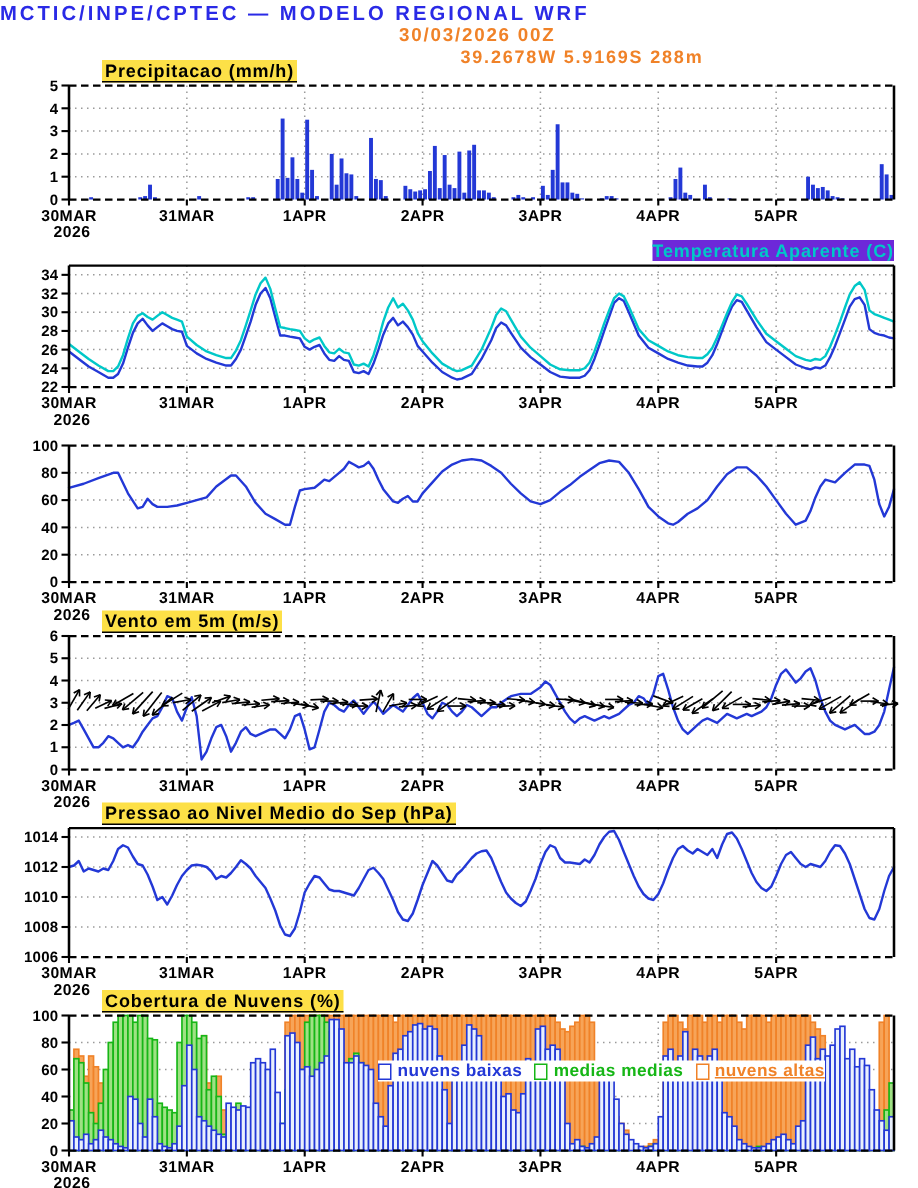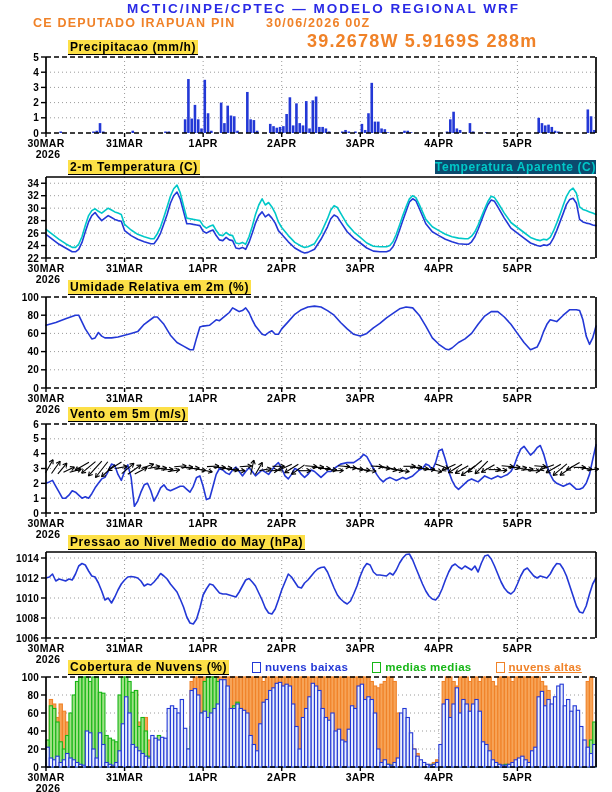--- a/index.html
+++ b/index.html
@@ -1,42 +1,41 @@
 <!DOCTYPE html>
 <html><head>
 <meta charset="utf-8">
 <style>
   html,body{margin:0;padding:0;background:#fff;}
   .page{position:relative;width:612px;height:792px;background:#fff;overflow:hidden;
         font-family:"Liberation Sans",sans-serif;font-weight:bold;}
-  .hdr1{position:absolute;top:1px;left:0;width:520px;text-align:right;
+  .hdr1{position:absolute;top:1px;left:0;width:520px;text-align:left;
         font-size:13.5px;letter-spacing:2px;color:#2a2ae6;white-space:nowrap;}
   .hdr2a{position:absolute;top:16px;left:33px;font-size:12.5px;letter-spacing:1.2px;color:#f08228;white-space:nowrap;}
   .hdr2b{position:absolute;top:16px;left:266px;font-size:12.5px;letter-spacing:1.2px;color:#f08228;white-space:nowrap;}
-  .hdr3{position:absolute;top:31px;left:307px;font-size:18px;letter-spacing:1.2px;color:#f08228;white-space:nowrap;}
+  .hdr3{position:absolute;top:31px;left:307px;font-size:12px;letter-spacing:1.2px;color:#f08228;white-space:nowrap;}
   #plot{position:absolute;left:0;top:0;}
   .ptitle{position:absolute;font-size:12px;letter-spacing:0.6px;color:#000;background:#fde047;
           border-bottom:1.6px solid #000;padding:0 2px 0 2px;white-space:nowrap;line-height:14px;}
-  .ptitle2{position:absolute;font-size:12px;letter-spacing:0.6px;color:#00c8c8;background:#0c4a6e;
+  .ptitle2{position:absolute;font-size:12px;letter-spacing:0.6px;color:#00c8c8;background:#6d28d9;
            white-space:nowrap;line-height:14px;}
-  .legend{position:absolute;display:flex;gap:24px;font-size:11.5px;letter-spacing:0.3px;
-          background:#fff;line-height:14px;white-space:nowrap;}
+  .legend{position:absolute;display:flex;gap:8px;font-size:11.5px;letter-spacing:0.3px;
+          background:#fff;line-height:14px;white-space:nowrap;margin-top:47px;}
   .lgitem{display:flex;align-items:center;}
   .lgq{display:inline-block;width:7px;height:9px;border:1.6px solid;background:#fff;margin-right:4px;}
   .c-blue{color:#2338d6;border-color:#2338d6;}
   .c-green{color:#16b616;border-color:#16b616;}
   .c-orange{color:#f08228;border-color:#f08228;text-decoration:underline;}
 </style>
 </head>
 <body>
 
 <div class="page">
   <div class="hdr1">MCTIC/INPE/CPTEC — MODELO REGIONAL WRF</div>
-  <div class="hdr2a">CE DEPUTADO IRAPUAN PIN</div>
-  <div class="hdr2b">30/06/2026 00Z</div>
+  <div class="hdr2b">30/03/2026 00Z</div>
   <div class="hdr3">39.2678W 5.9169S 288m</div>
 
   <svg id="plot" width="612" height="792" viewBox="0 0 612 792">
       <line x1="124.57142857142857" y1="57" x2="124.57142857142857" y2="133" stroke="#9a9a9a" stroke-width="1" stroke-dasharray="1,3"></line>
       <line x1="203.14285714285714" y1="57" x2="203.14285714285714" y2="133" stroke="#9a9a9a" stroke-width="1" stroke-dasharray="1,3"></line>
       <line x1="281.7142857142857" y1="57" x2="281.7142857142857" y2="133" stroke="#9a9a9a" stroke-width="1" stroke-dasharray="1,3"></line>
       <line x1="360.2857142857143" y1="57" x2="360.2857142857143" y2="133" stroke="#9a9a9a" stroke-width="1" stroke-dasharray="1,3"></line>
       <line x1="438.85714285714283" y1="57" x2="438.85714285714283" y2="133" stroke="#9a9a9a" stroke-width="1" stroke-dasharray="1,3"></line>
       <line x1="517.4285714285714" y1="57" x2="517.4285714285714" y2="133" stroke="#9a9a9a" stroke-width="1" stroke-dasharray="1,3"></line>
       <line x1="46" y1="117.8" x2="596" y2="117.8" stroke="#9a9a9a" stroke-width="1" stroke-dasharray="1,3"></line>
@@ -1123,25 +1122,23 @@
       <line x1="360.2857142857143" y1="767" x2="360.2857142857143" y2="771" stroke="#000" stroke-width="1.4"></line>
       <text x="360.2857142857143" y="781" text-anchor="middle" font-size="10.5" fill="#000" font-family="&quot;Liberation Sans&quot;,sans-serif" font-weight="bold" letter-spacing="0.3">3APR</text>
       <line x1="438.85714285714283" y1="767" x2="438.85714285714283" y2="771" stroke="#000" stroke-width="1.4"></line>
       <text x="438.85714285714283" y="781" text-anchor="middle" font-size="10.5" fill="#000" font-family="&quot;Liberation Sans&quot;,sans-serif" font-weight="bold" letter-spacing="0.3">4APR</text>
       <line x1="517.4285714285714" y1="767" x2="517.4285714285714" y2="771" stroke="#000" stroke-width="1.4"></line>
       <text x="517.4285714285714" y="781" text-anchor="middle" font-size="10.5" fill="#000" font-family="&quot;Liberation Sans&quot;,sans-serif" font-weight="bold" letter-spacing="0.3">5APR</text>
       <text x="48" y="792" text-anchor="middle" font-size="10.5" fill="#000" font-family="&quot;Liberation Sans&quot;,sans-serif" font-weight="bold" letter-spacing="0.3">2026</text>
     </svg>
 
   <div class="ptitle" style="left:68px;top:40px;">Precipitacao (mm/h)</div>
-  <div class="ptitle" style="left:68px;top:160px;">2-m Temperatura (C)</div>
   <div class="ptitle2" style="right:16px;top:160px;">Temperatura Aparente (C)</div>
-  <div class="ptitle" style="left:68px;top:280px;">Umidade Relativa em 2m (%)</div>
   <div class="ptitle" style="left:68px;top:407px;">Vento em 5m (m/s)</div>
-  <div class="ptitle" style="left:68px;top:535px;">Pressao ao Nivel Medio do May (hPa)</div>
+  <div class="ptitle" style="left:68px;top:535px;">Pressao ao Nivel Medio do Sep (hPa)</div>
   <div class="ptitle" style="left:68px;top:660px;text-align:center;">Cobertura de Nuvens (%)</div>
 
   <div class="legend" style="left:252px;top:660px;">
     <span class="lgitem c-blue">
       <span class="lgq c-blue"></span>
       <span>nuvens baixas</span>
     </span>
     <span class="lgitem c-green">
       <span class="lgq c-green"></span>
       <span>medias medias</span>

